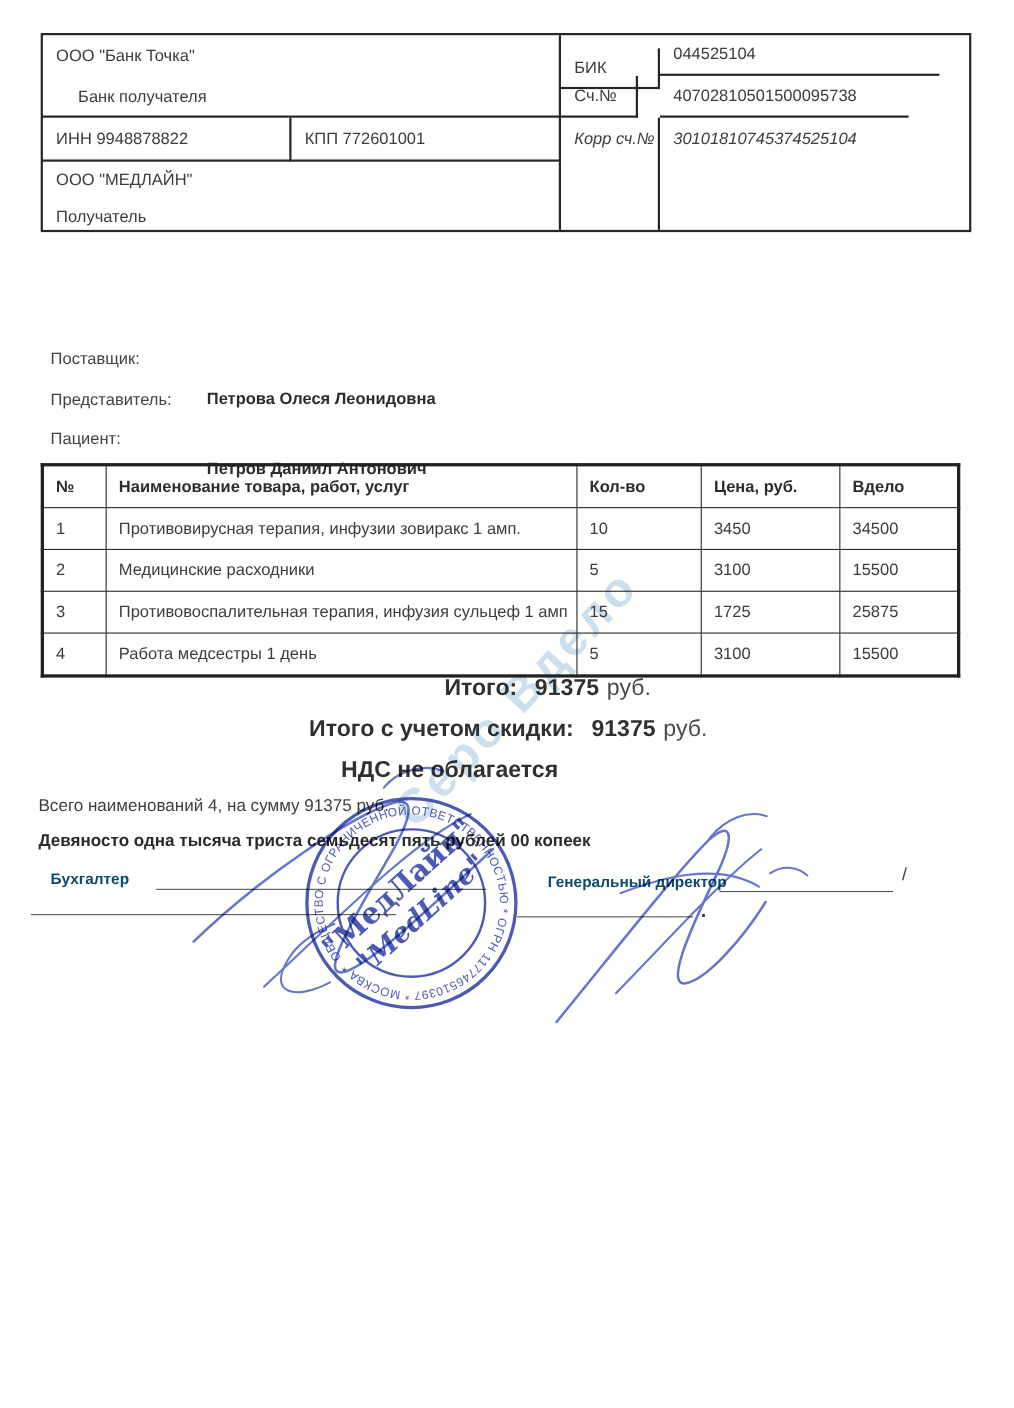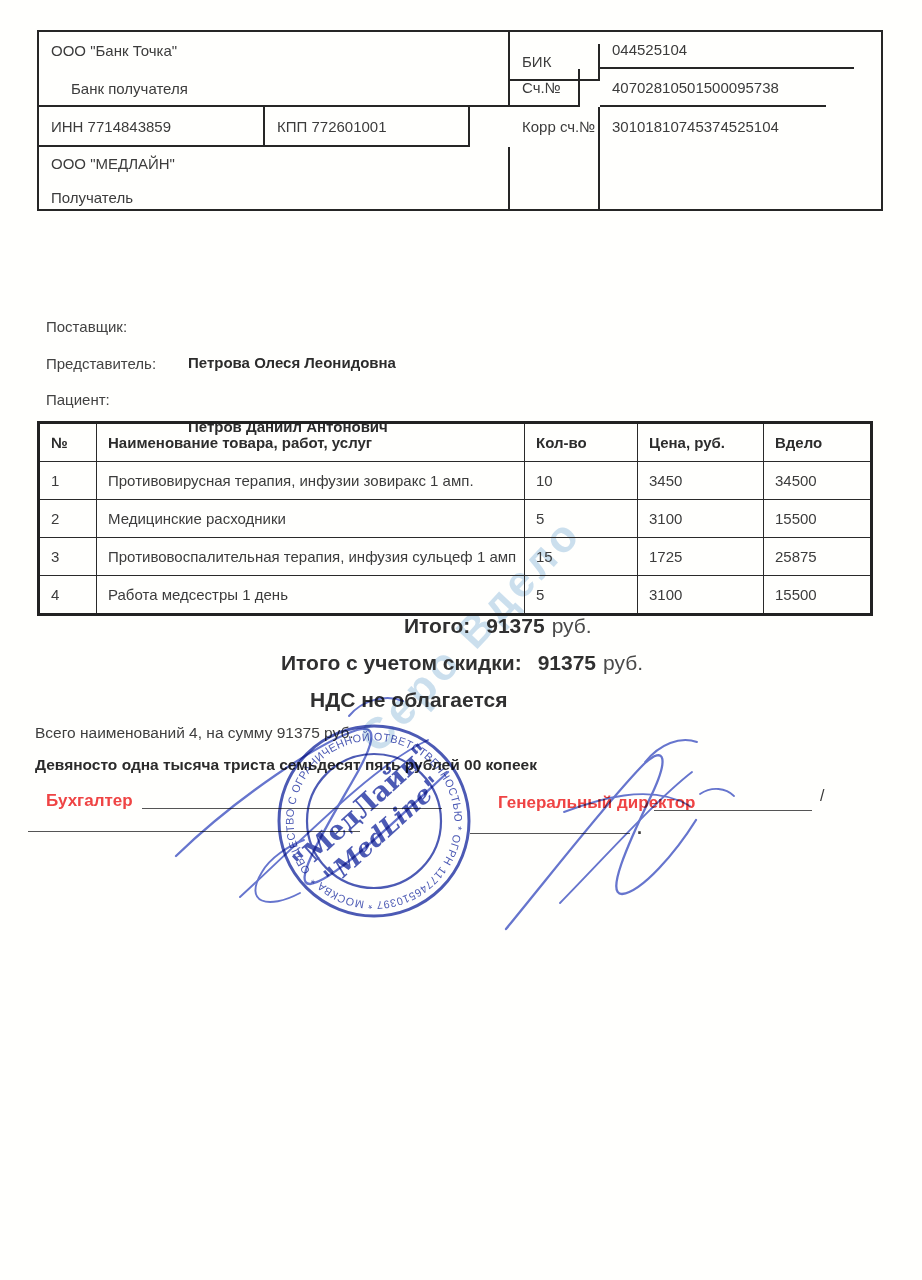--- a/index.html
+++ b/index.html
@@ -13,30 +13,30 @@
 
   .layer{position:absolute;inset:0;z-index:2;}
 
   
   .bank-table{position:absolute;left:37px;top:30px;width:846px;height:181px;
               border:2px solid #262626;box-sizing:border-box;}
   .bt-cell{position:absolute;box-sizing:border-box;font-size:15px;color:#3c3c3c;}
   .bt-line{position:absolute;left:12px;white-space:nowrap;}
   .c-bankblock{left:0;top:0;width:471px;height:75px;border-right:2px solid #262626;border-bottom:2px solid #262626;}
   .c-inn{left:0;top:75px;width:226px;height:40px;border-right:2px solid #262626;border-bottom:2px solid #262626;}
-  .c-kpp{left:226px;top:75px;width:205px;height:40px;border-right:2px solid #262626;border-bottom:2px solid #262626;}
+  .c-kpp{left:226px;top:75px;width:245px;height:40px;border-right:2px solid #262626;border-bottom:2px solid #262626;}
   .c-medline{left:0;top:115px;width:471px;height:62px;border-right:2px solid #262626;}
   .c-bik-label{left:471px;top:12px;width:90px;height:37px;border-right:2px solid #262626;border-bottom:2px solid #262626;}
   .c-acc-label{left:471px;top:37px;width:70px;height:38px;border-right:2px solid #262626;border-bottom:2px solid #262626;}
   .c-corr-label{left:471px;top:75px;width:90px;height:102px;border-right:2px solid #262626;}
   .c-bik-value{left:561px;top:0;width:254px;height:37px;border-bottom:2px solid #262626;}
   .c-acc-value{left:561px;top:37px;width:226px;height:38px;border-bottom:2px solid #262626;}
   .c-corr-value{left:561px;top:75px;width:281px;height:102px;}
   .v-center{display:flex;align-items:center;padding-left:12px;}
-  .v-top{padding:11px 0 0 12px;}
+  .v-top{padding:11px 0 0 12px;font-style:italic;}
 
   
   .title{position:absolute;left:36px;top:224px;font-size:23px;font-weight:bold;color:#242424;letter-spacing:.2px;}
   .party-label{position:absolute;left:46px;font-size:15px;color:#424242;}
   .party-value{position:absolute;left:188px;font-size:15px;font-weight:bold;color:#2c2c2c;white-space:nowrap;}
 
   
   table.items{position:absolute;left:37px;top:421px;width:833px;border-collapse:collapse;
               table-layout:fixed;border:3px solid #222;}
   table.items th,table.items td{border:1.7px solid #2a2a2a;height:37px;padding:0 4px 0 11px;
@@ -45,21 +45,21 @@
 
   
   .total-line{position:absolute;font-size:21px;color:#4a4a4a;white-space:nowrap;text-align:center;}
   .total-line b{color:#303030;}
   .num-gap{margin-left:16px;}
   .cur-gap{margin-left:7px;}
   .plain-line{position:absolute;font-size:15.5px;color:#3e3e3e;white-space:nowrap;}
   .bold-line{position:absolute;font-size:15.5px;font-weight:bold;color:#2b2b2b;white-space:nowrap;}
 
   
-  .sig-label{position:absolute;font-size:17px;font-weight:bold;color:#ef4444;}
+  .sig-label{position:absolute;font-size:14px;font-weight:bold;color:#0c4a6e;}
   .sig-line{position:absolute;border-bottom:1.6px solid #555;height:0;}
   .sig-slash{position:absolute;font-size:16px;color:#3a3a3a;}
   .sig-dot{position:absolute;font-size:18px;font-weight:bold;color:#3a3a3a;}
 
   
   .stamp-svg{position:absolute;left:268px;top:715px;z-index:4;mix-blend-mode:multiply;opacity:.92;}
   .ink-svg{position:absolute;inset:0;z-index:5;pointer-events:none;mix-blend-mode:multiply;}
 </style>
 </head>
 <body>
@@ -68,21 +68,21 @@
 
   <div class="watermark">Серо Вдело</div>
 
   <div class="layer">
 
     <div class="bank-table">
       <div class="bt-cell c-bankblock">
         <div class="bt-line" style="top:10px;">ООО "Банк Точка"</div>
         <div class="bt-line" style="top:48px;margin-left:20px;">Банк получателя</div>
       </div>
-      <div class="bt-cell c-inn v-center">ИНН 7714843859</div>
+      <div class="bt-cell c-inn v-center">ИНН 9948878822</div>
       <div class="bt-cell c-kpp v-center">КПП 772601001</div>
       <div class="bt-cell c-medline">
         <div class="bt-line" style="top:8px;">ООО "МЕДЛАЙН"</div>
         <div class="bt-line" style="top:42px;">Получатель</div>
       </div>
       <div class="bt-cell c-bik-label v-center">БИК</div>
       <div class="bt-cell c-acc-label v-center">Сч.№</div>
       <div class="bt-cell c-corr-label v-top">Корр сч.№</div>
       <div class="bt-cell c-bik-value v-center">044525104</div>
       <div class="bt-cell c-acc-value v-center">40702810501500095738</div>

